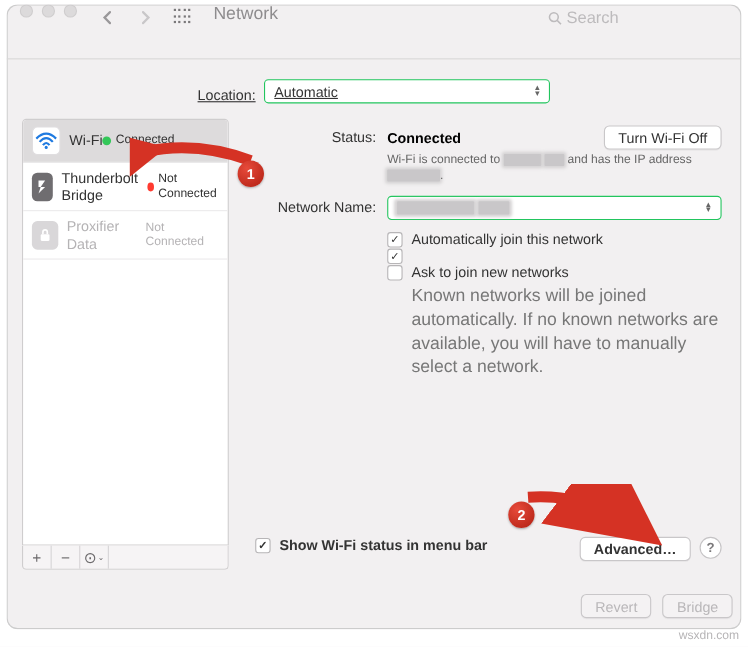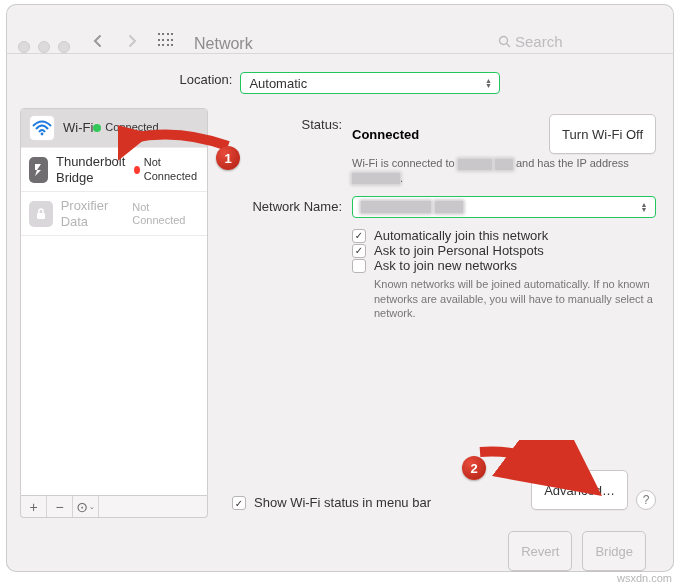--- a/index.html
+++ b/index.html
@@ -19,21 +19,21 @@
     width: 668px; height: 568px;
     background: #f2f0f1;
     border-radius: 10px;
     box-shadow: 0 0 0 1px #ccc inset;
     overflow: hidden;
   }
   
   .titlebar {
     height: 50px;
     display: flex;
-    align-items: flex-end;
+    align-items: flex-start;
     padding: 0 12px;
     border-bottom: 1px solid #d9d7d8;
     gap: 10px;
   }
   .traffic { display: flex; gap: 8px; margin-right: 6px; }
   .dot { width: 12px; height: 12px; border-radius: 50%; background: #dcdadb; border: 1px solid #cfcdce; }
   .navbtn {
     width: 24px; height: 24px;
     display: flex; align-items: center; justify-content: center;
     color: #9a989a; font-size: 16px;
@@ -51,23 +51,24 @@
     width: 170px; height: 24px;
     border-radius: 5px;
     padding: 0 6px;
     color: #bdbbbd;
     font-size: 15px;
   }
   .search svg { margin-right: 4px; }
 
   
   .location-row {
-    display: flex; align-items: flex-start; justify-content: center;
+    display: flex; align-items: flex-end; justify-content: center;
     gap: 8px;
     padding: 18px 0 14px 0;
+    text-decoration: underline;
   }
   .location-row label { color: #333; text-align: right; }
   .select {
     display: flex; align-items: center;
     background: #fff;
     border: 1px solid #22c55e;
     border-radius: 4px;
     height: 22px;
     padding: 0 20px 0 8px;
     position: relative;
@@ -157,21 +158,21 @@
     padding-top: 3px;
   }
   .form-content { flex: 1; }
   .bold { font-weight: 600; color: #000; }
   .btn {
     display: inline-flex; align-items: center; justify-content: center;
     background: #fff;
     border: 1px solid #c9c7c9;
     border-radius: 5px;
     padding: 2px 12px;
-    height: 40px;
+    height: 22px;
     font-size: 13px;
     box-shadow: 0 1px 0 rgba(0,0,0,0.04);
   }
   .btn.disabled { color: #b9b7b9; background: #f4f2f3; }
   .desc { font-size: 11px; color: #666; line-height: 1.35; margin-top: 2px; }
   .blur {
     display: inline-block;
     background: #c9c7c9;
     height: 11px;
     border-radius: 1px;
@@ -186,45 +187,46 @@
     border: 1px solid #b7b5b7;
     border-radius: 3px;
     background: #fff;
     display: inline-flex; align-items: center; justify-content: center;
     font-size: 10px; color: #333;
     flex-shrink: 0;
     margin-top: 1px;
   }
   .checkbox.checked::after { content: "✓"; }
   .chk-group { display: flex; flex-direction: column; margin-left: 130px; }
-  .hint { font-size: 11px; color: #777; margin-top: 4px; line-height: 1.35; max-width: 300px; }
+  .hint { font-size: 16px; color: #777; margin-top: 4px; line-height: 1.35; max-width: 300px; }
 
   
   .detail-bottom {
     margin-top: auto;
-    display: flex; align-items: flex-end;
+    display: flex; align-items: flex-start;
     padding: 4px 0 8px 0;
+    font-weight: bold;
   }
   .detail-bottom .checkrow { margin-left: 10px; }
   .detail-bottom .spacer { flex: 1; }
   .help {
     width: 20px; height: 20px; border-radius: 50%;
     border: 1px solid #c5c3c5; background: #fff;
     display: flex; align-items: center; justify-content: center;
     font-size: 12px; color: #7a787a;
     margin-left: 8px;
   }
 
   
   .footer {
     position: absolute; left: 0; right: 0; bottom: 0;
     height: 42px;
     display: flex; align-items: center; justify-content: flex-end;
     gap: 10px;
-    padding: 0 28px;
+    padding: 0 8px;
   }
 
   
   .arrow {
     position: absolute;
     pointer-events: none;
   }
   .marker {
     position: absolute;
     width: 24px; height: 24px;
@@ -394,21 +396,20 @@
         </div>
       </div>
 
       <div class="chk-group">
         <div class="checkrow">
           <span class="checkbox checked"></span>
           <span>Automatically join this network</span>
         </div>
         <div class="checkrow">
           <span class="checkbox checked"></span>
-          <span>Ask to join Personal Hotspots</span>
         </div>
         <div class="checkrow" style="align-items:flex-start">
           <span class="checkbox"></span>
           <div>
             <div>Ask to join new networks</div>
             <div class="hint">Known networks will be joined automatically. If no known networks are available, you will have to manually select a network.</div>
           </div>
         </div>
       </div>
 

